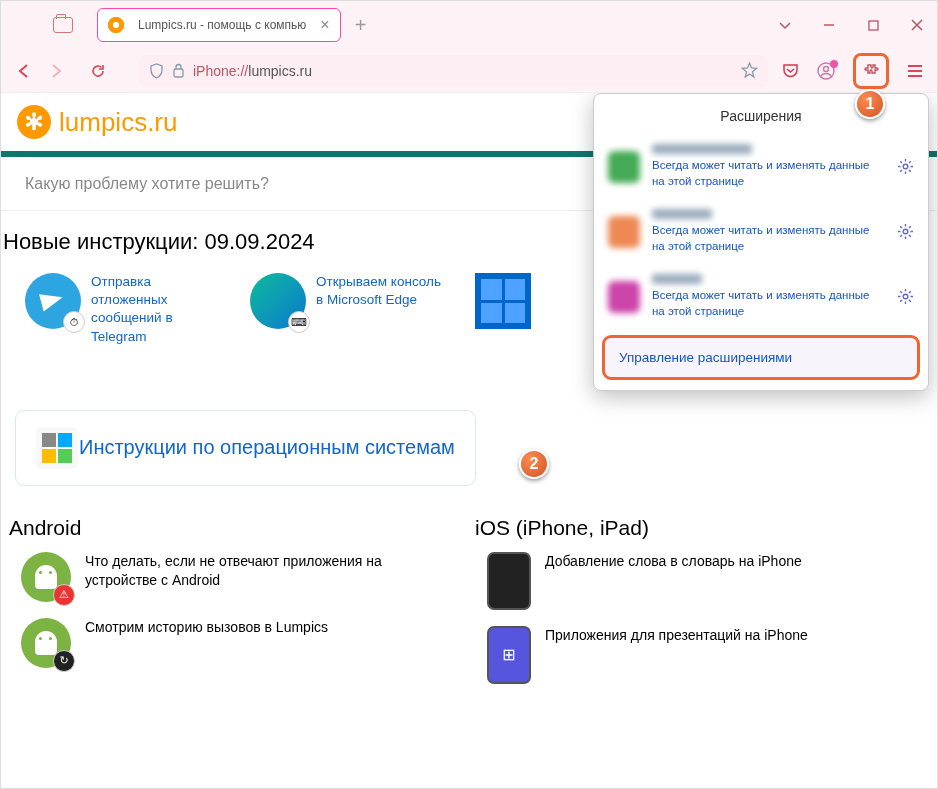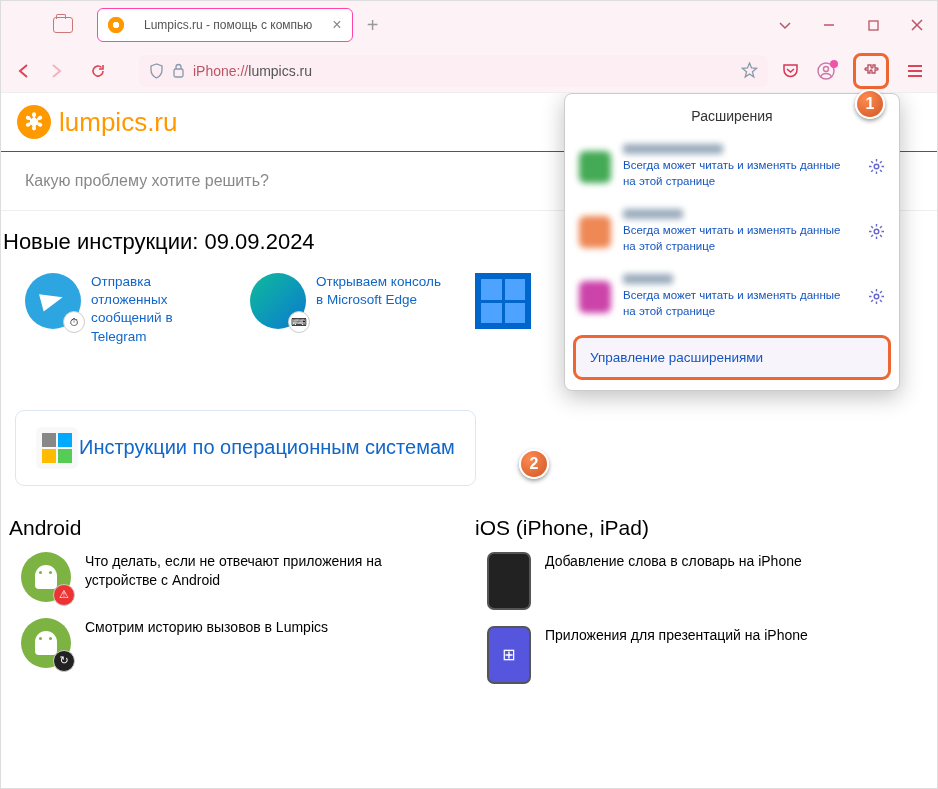--- a/index.html
+++ b/index.html
@@ -1,41 +1,41 @@
 <!DOCTYPE html>
 <html><head>
 <meta charset="utf-8">
 <style>
 *{margin:0;padding:0;box-sizing:border-box;font-family:-apple-system,"Segoe UI",Arial,sans-serif}
 body{width:938px;height:789px;background:#fff;overflow:hidden;position:relative;border:1px solid #ddd}
 .titlebar{height:48px;background:#fdf2f5;display:flex;align-items:center;padding:0 8px;position:relative}
 .folder-icon{width:20px;height:16px;margin:0 24px 0 44px;border:1.5px solid #c77;border-radius:3px;position:relative}
 .folder-icon::before{content:"";position:absolute;top:-4px;left:2px;width:8px;height:4px;border:1.5px solid #c77;border-bottom:none;border-radius:2px 2px 0 0}
-.tab{height:34px;background:#fff;border:1px solid #f4a;border-radius:6px;display:flex;align-items:center;padding:0 10px;gap:20px;min-width:212px}
+.tab{height:34px;background:#fff;border:1px solid #f4a;border-radius:6px;display:flex;align-items:center;padding:0 10px;gap:14px;min-width:212px}
 .tab-logo{width:16px;height:16px;border-radius:50%;background:radial-gradient(circle,#fff 3px,#f90 3px);position:relative}
 .tab-logo::before{content:"";position:absolute;inset:0;border:2px solid #f90;border-radius:50%}
 .tab-title{font-size:12px;color:#555;flex:1;white-space:nowrap;overflow:hidden}
 .tab-close{color:#888;cursor:pointer;font-size:16px;line-height:1}
 .tab-new{margin-left:14px;color:#999;font-size:20px;cursor:pointer}
 .win-ctrl{position:absolute;right:8px;top:0;height:48px;display:flex;align-items:center;gap:20px}
 .win-btn{width:24px;height:24px;display:flex;align-items:center;justify-content:center;color:#b56;cursor:pointer}
 .toolbar{height:44px;background:#fdf2f5;display:flex;align-items:center;padding:0 14px;gap:14px;border-bottom:1px solid #eee}
 .nav-btn{width:18px;height:18px;display:flex;align-items:center;justify-content:center;cursor:pointer}
 .urlbar{flex:1;height:32px;background:#fdeef3;border-radius:6px;display:flex;align-items:center;padding:0 10px;gap:8px}
 .url-text{font-size:14px;color:#555}
 .url-text .proto{color:#b56}
 .right-icons{display:flex;align-items:center;gap:18px}
 .ext-btn{width:36px;height:36px;border:3px solid #e63;border-radius:8px;display:flex;align-items:center;justify-content:center;cursor:pointer}
 .content{position:relative;height:697px;overflow:hidden;background:#fff}
 .site-hdr{height:58px;display:flex;align-items:center;padding:0 16px;gap:8px;background:#fff}
 .site-logo{width:34px;height:34px;border-radius:50%;background:#f90;position:relative}
 .site-logo::before{content:"";position:absolute;inset:6px;background:radial-gradient(circle,#fff 4px,transparent 4px)}
 .site-logo::after{content:"✻";position:absolute;inset:0;display:flex;align-items:center;justify-content:center;color:#fff;font-size:24px}
 .site-name{font-size:26px;color:#f90;font-weight:400}
-.search{margin:0 0 18px 0;height:60px;border-top:1px solid #0f766e;border-bottom:1px solid #eee;display:flex;align-items:center;padding:0 24px;color:#888;font-size:16px}
+.search{margin:0 0 18px 0;height:60px;border-top:6px solid #0f766e;border-bottom:1px solid #eee;display:flex;align-items:center;padding:0 24px;color:#888;font-size:16px}
 .sec-title{font-size:22px;padding:0 2px 12px}
 .cards{display:flex;gap:0;padding:0 0 30px 10px}
 .card{display:flex;gap:10px;padding:6px 14px;width:225px}
 .cicon{width:56px;height:56px;border-radius:50%;flex-shrink:0;position:relative}
 .i-tg{background:#2da5e1}
 .i-tg::after{content:"";position:absolute;left:16px;top:18px;border-left:22px solid #fff;border-top:9px solid transparent;border-bottom:9px solid transparent;transform:rotate(-15deg)}
 .i-edge{background:linear-gradient(135deg,#0ebc9b,#0b78d1);}
 .i-win{width:56px;height:56px;background:#06c;display:grid;grid-template:1fr 1fr/1fr 1fr;gap:3px;padding:6px}
 .i-win div{background:#4da3ff}
 .card a{color:#1066c9;font-size:13.5px;text-decoration:none;line-height:1.35}
@@ -49,21 +49,21 @@
 .cols{display:flex;padding:0 2px}
 .col{width:50%}
 .col h3{font-size:21px;font-weight:400;margin-bottom:4px;padding-left:6px}
 .item{display:flex;gap:14px;padding:8px 18px;align-items:flex-start}
 .item-icon{width:50px;height:50px;border-radius:50%;flex-shrink:0;position:relative}
 .i-and{background:#7cb342}
 .i-and::before{content:"";position:absolute;left:14px;top:13px;width:22px;height:24px;background:#fff;border-radius:11px 11px 4px 4px}
 .i-and::after{content:"";position:absolute;left:18px;top:19px;width:3px;height:3px;background:#7cb342;border-radius:50%;box-shadow:10px 0 #7cb342}
 .i-ios{width:44px;height:58px;background:#222;border-radius:7px;border:2px solid #555;display:flex;align-items:center;justify-content:center;color:#fff}
 .item a{color:#000000;font-size:14px;text-decoration:none;line-height:1.4}
-.popup{position:absolute;top:0;right:37px;width:336px;background:#fff;border:1px solid #ccc;border-radius:8px;box-shadow:0 6px 22px rgba(0,0,0,.25);z-index:50}
+.popup{position:absolute;top:0;right:8px;width:336px;background:#fff;border:1px solid #ccc;border-radius:8px;box-shadow:0 6px 22px rgba(0,0,0,.25);z-index:50}
 .popup-hdr{text-align:center;padding:14px 0 10px;font-size:14px;color:#333}
 .ext{display:flex;align-items:center;padding:10px 14px;gap:12px}
 .ext-ico{width:32px;height:32px;border-radius:6px;filter:blur(3px)}
 .e1{background:#4a5}
 .e2{background:#e85}
 .e3{background:#c4a}
 .ext-txt{flex:1}
 .ext-name{height:10px;width:100px;background:#9ab;filter:blur(3px);margin-bottom:4px;border-radius:3px}
 .ext-desc{font-size:11.5px;color:#1555c0;line-height:1.35}
 .ext-gear{color:#66c;cursor:pointer}

